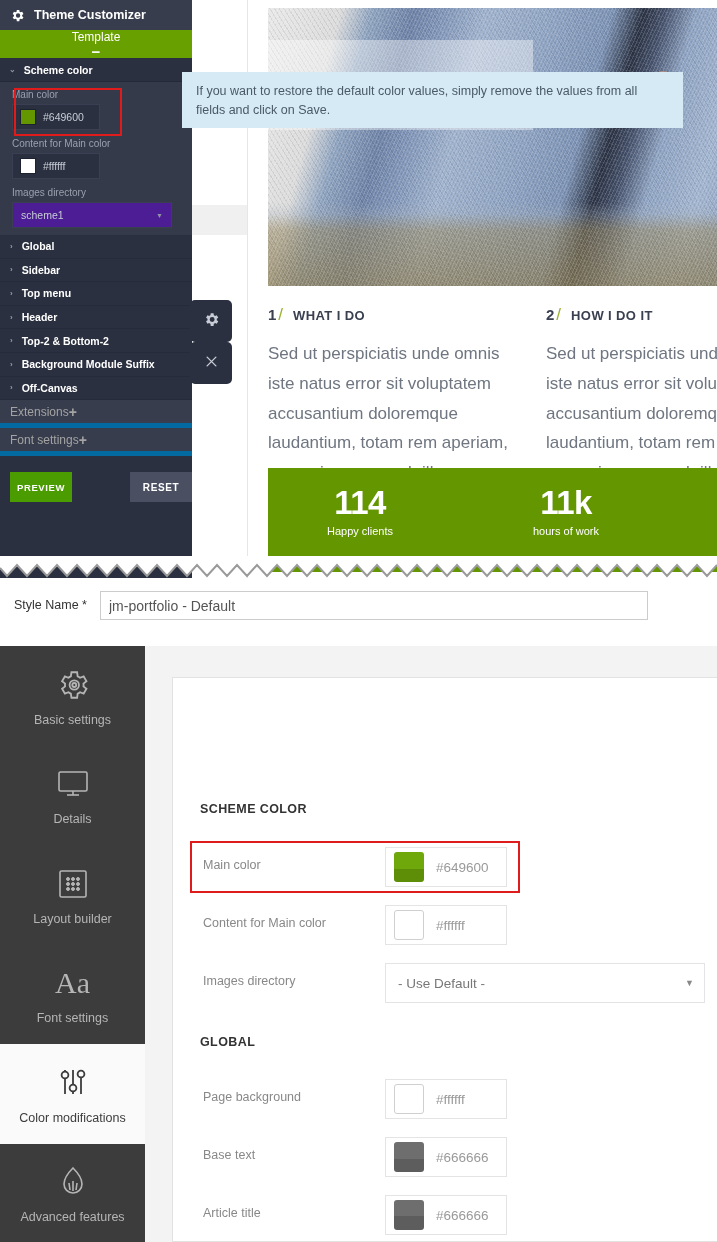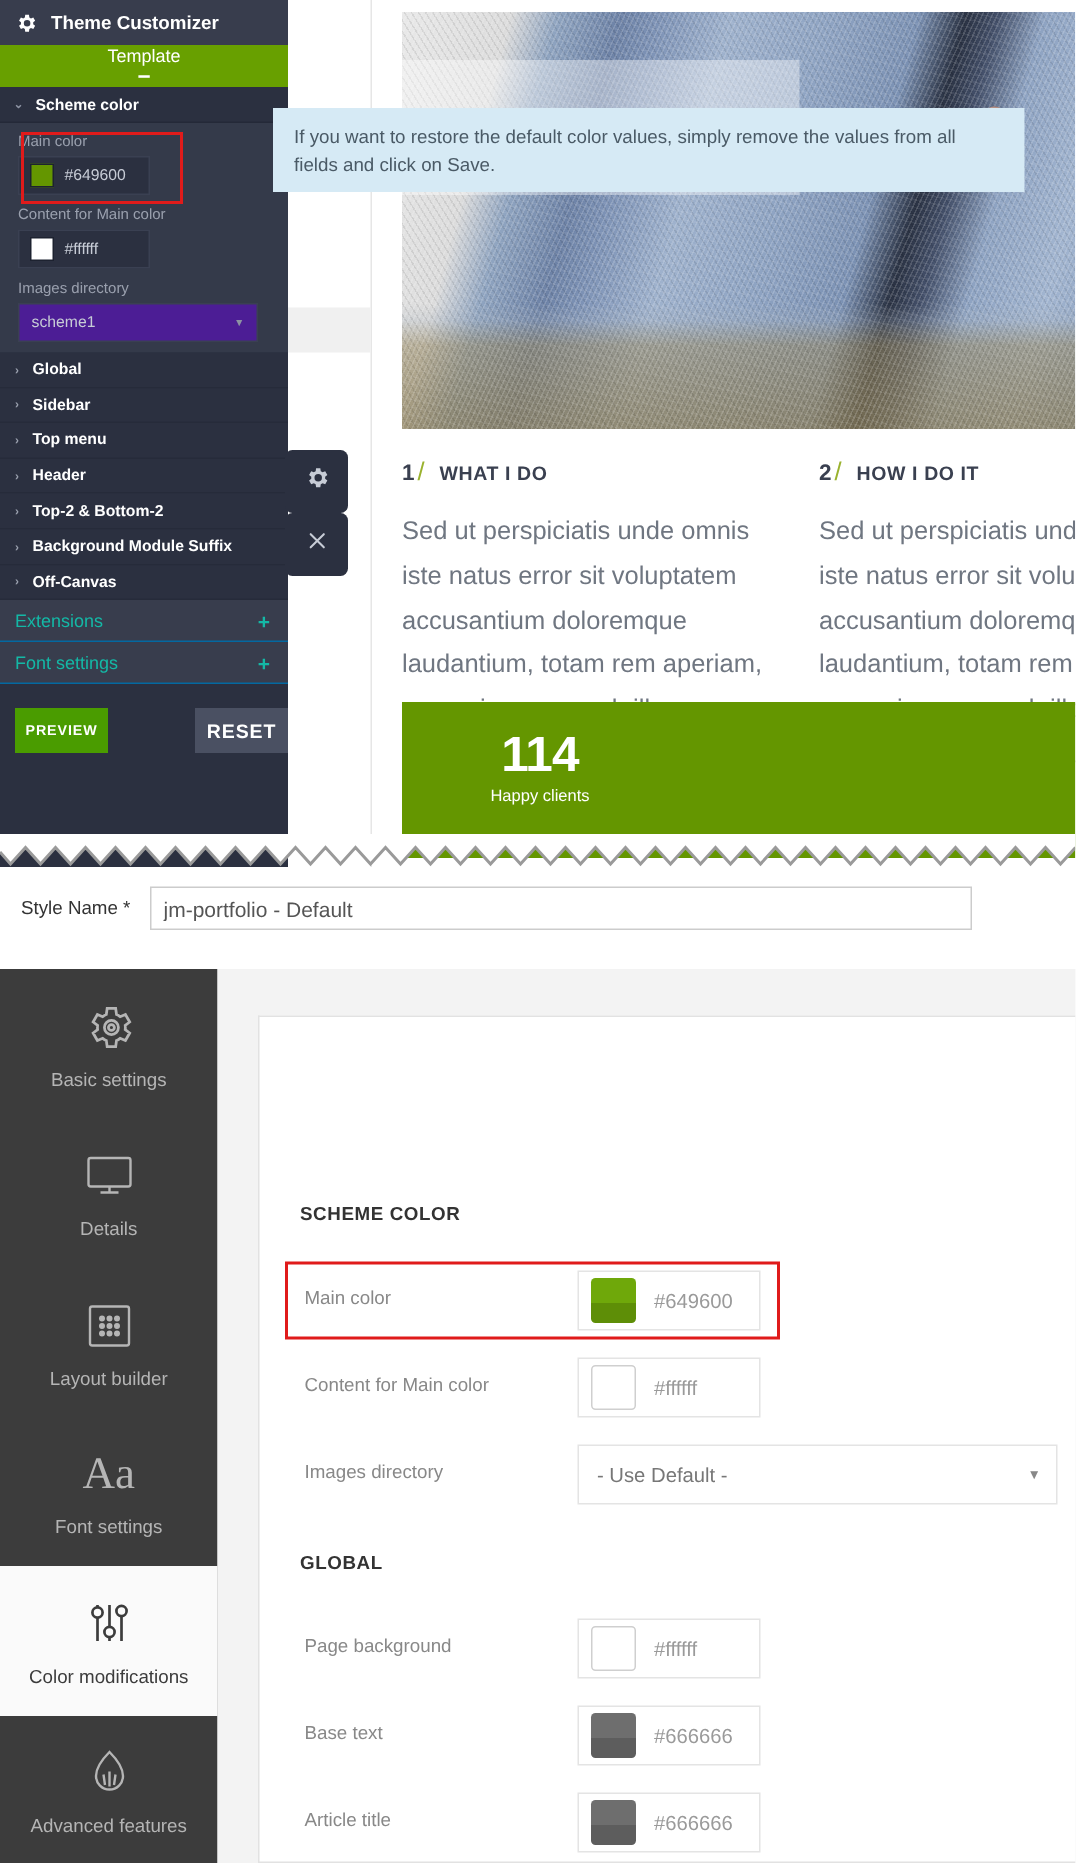--- a/index.html
+++ b/index.html
@@ -75,38 +75,38 @@
   .cz-acc {
     height: 23.6px; display: flex; align-items: center; gap: 9px;
     padding-left: 10px;
     border-bottom: 1px solid #262b3a;
     color: #ffffff; font-size: 10.5px; font-weight: bold;
     background: #2b3040;
   }
   .cz-acc .caret { font-size: 8px; color:#9aa0ae; }
 
   .cz-group {
-    height: 28px; display: flex; align-items: center; justify-content: space-between;
+    height: 28px; display: flex; align-items: center; justify-content: flex-start;
     padding: 0 12px 0 10px; background: #383d4d;
-    border-bottom: 1px solid #0369a1;
-    color: #14b8a6; font-size: 12px;
+    border-bottom: 5px solid #0369a1;
+    color: #a3a3a3; font-size: 12px;
   }
   .cz-group .plus { font-size: 14px; font-weight: bold; line-height:1; }
 
   .cz-actions { padding: 16px 0 0 10px; display:flex; gap: 10px; }
   .btn-preview {
     background: #4a9c00; color:#ffffff; width: 74px; height: 30px;
     display:flex; align-items:center; justify-content:center;
     font-size: 9.5px; letter-spacing: 0.6px; font-weight: bold;
     border: none; cursor: pointer;
   }
   .btn-reset {
     background: #4a5062; color:#ffffff; width: 74px; height: 30px;
     display:flex; align-items:center; justify-content:center;
-    font-size: 13px; letter-spacing: 0.6px; font-weight: bold;
+    font-size: 10px; letter-spacing: 0.6px; font-weight: bold;
     border: none; cursor: pointer; margin-left: 48px;
   }
 
   
   .cz-redbox {
     position: absolute; left: 14px; top: 88px; width: 108px; height: 48px;
     border: 2px solid #e01b1b; pointer-events: none;
   }
 
   
@@ -266,20 +266,24 @@
           </div>
           <div class="col-text">Sed ut perspiciatis unde omnis iste natus error sit voluptatem accusantium doloremque laudantium, totam rem aperiam, eaque ipsa quae ab illo inventore veritatis et quasi architecto beatae vitae dicta sunt explicabo.</div>
         </div>
       </div>
     </div>
 
     <div class="stats">
       <div class="stat stat-1">
         <div class="stat-num">114</div>
         <div class="stat-lab">Happy clients</div>
+      </div>
+      <div class="stat stat-2">
+        <div class="stat-num">11k</div>
+        <div class="stat-lab">hours of work</div>
       </div>
     </div>
 
     <div class="cz-panel">
       <div class="cz-title">
         <span>
           <svg width="15" height="15" viewBox="0 0 24 24" fill="#ffffff">
             <path d="M19.4 13a7.8 7.8 0 000-2l2.1-1.6-2-3.5-2.5 1a7.7 7.7 0 00-1.7-1L14.9 3h-4l-.4 2.9c-.6.2-1.2.6-1.7 1l-2.5-1-2 3.5L6.4 11a7.8 7.8 0 000 2l-2.1 1.6 2 3.5 2.5-1c.5.4 1.1.8 1.7 1l.4 2.9h4l.4-2.9c.6-.2 1.2-.6 1.7-1l2.5 1 2-3.5L19.4 13zM12.9 15.5a3.5 3.5 0 110-7 3.5 3.5 0 010 7z"></path>
           </svg>
         </span>

